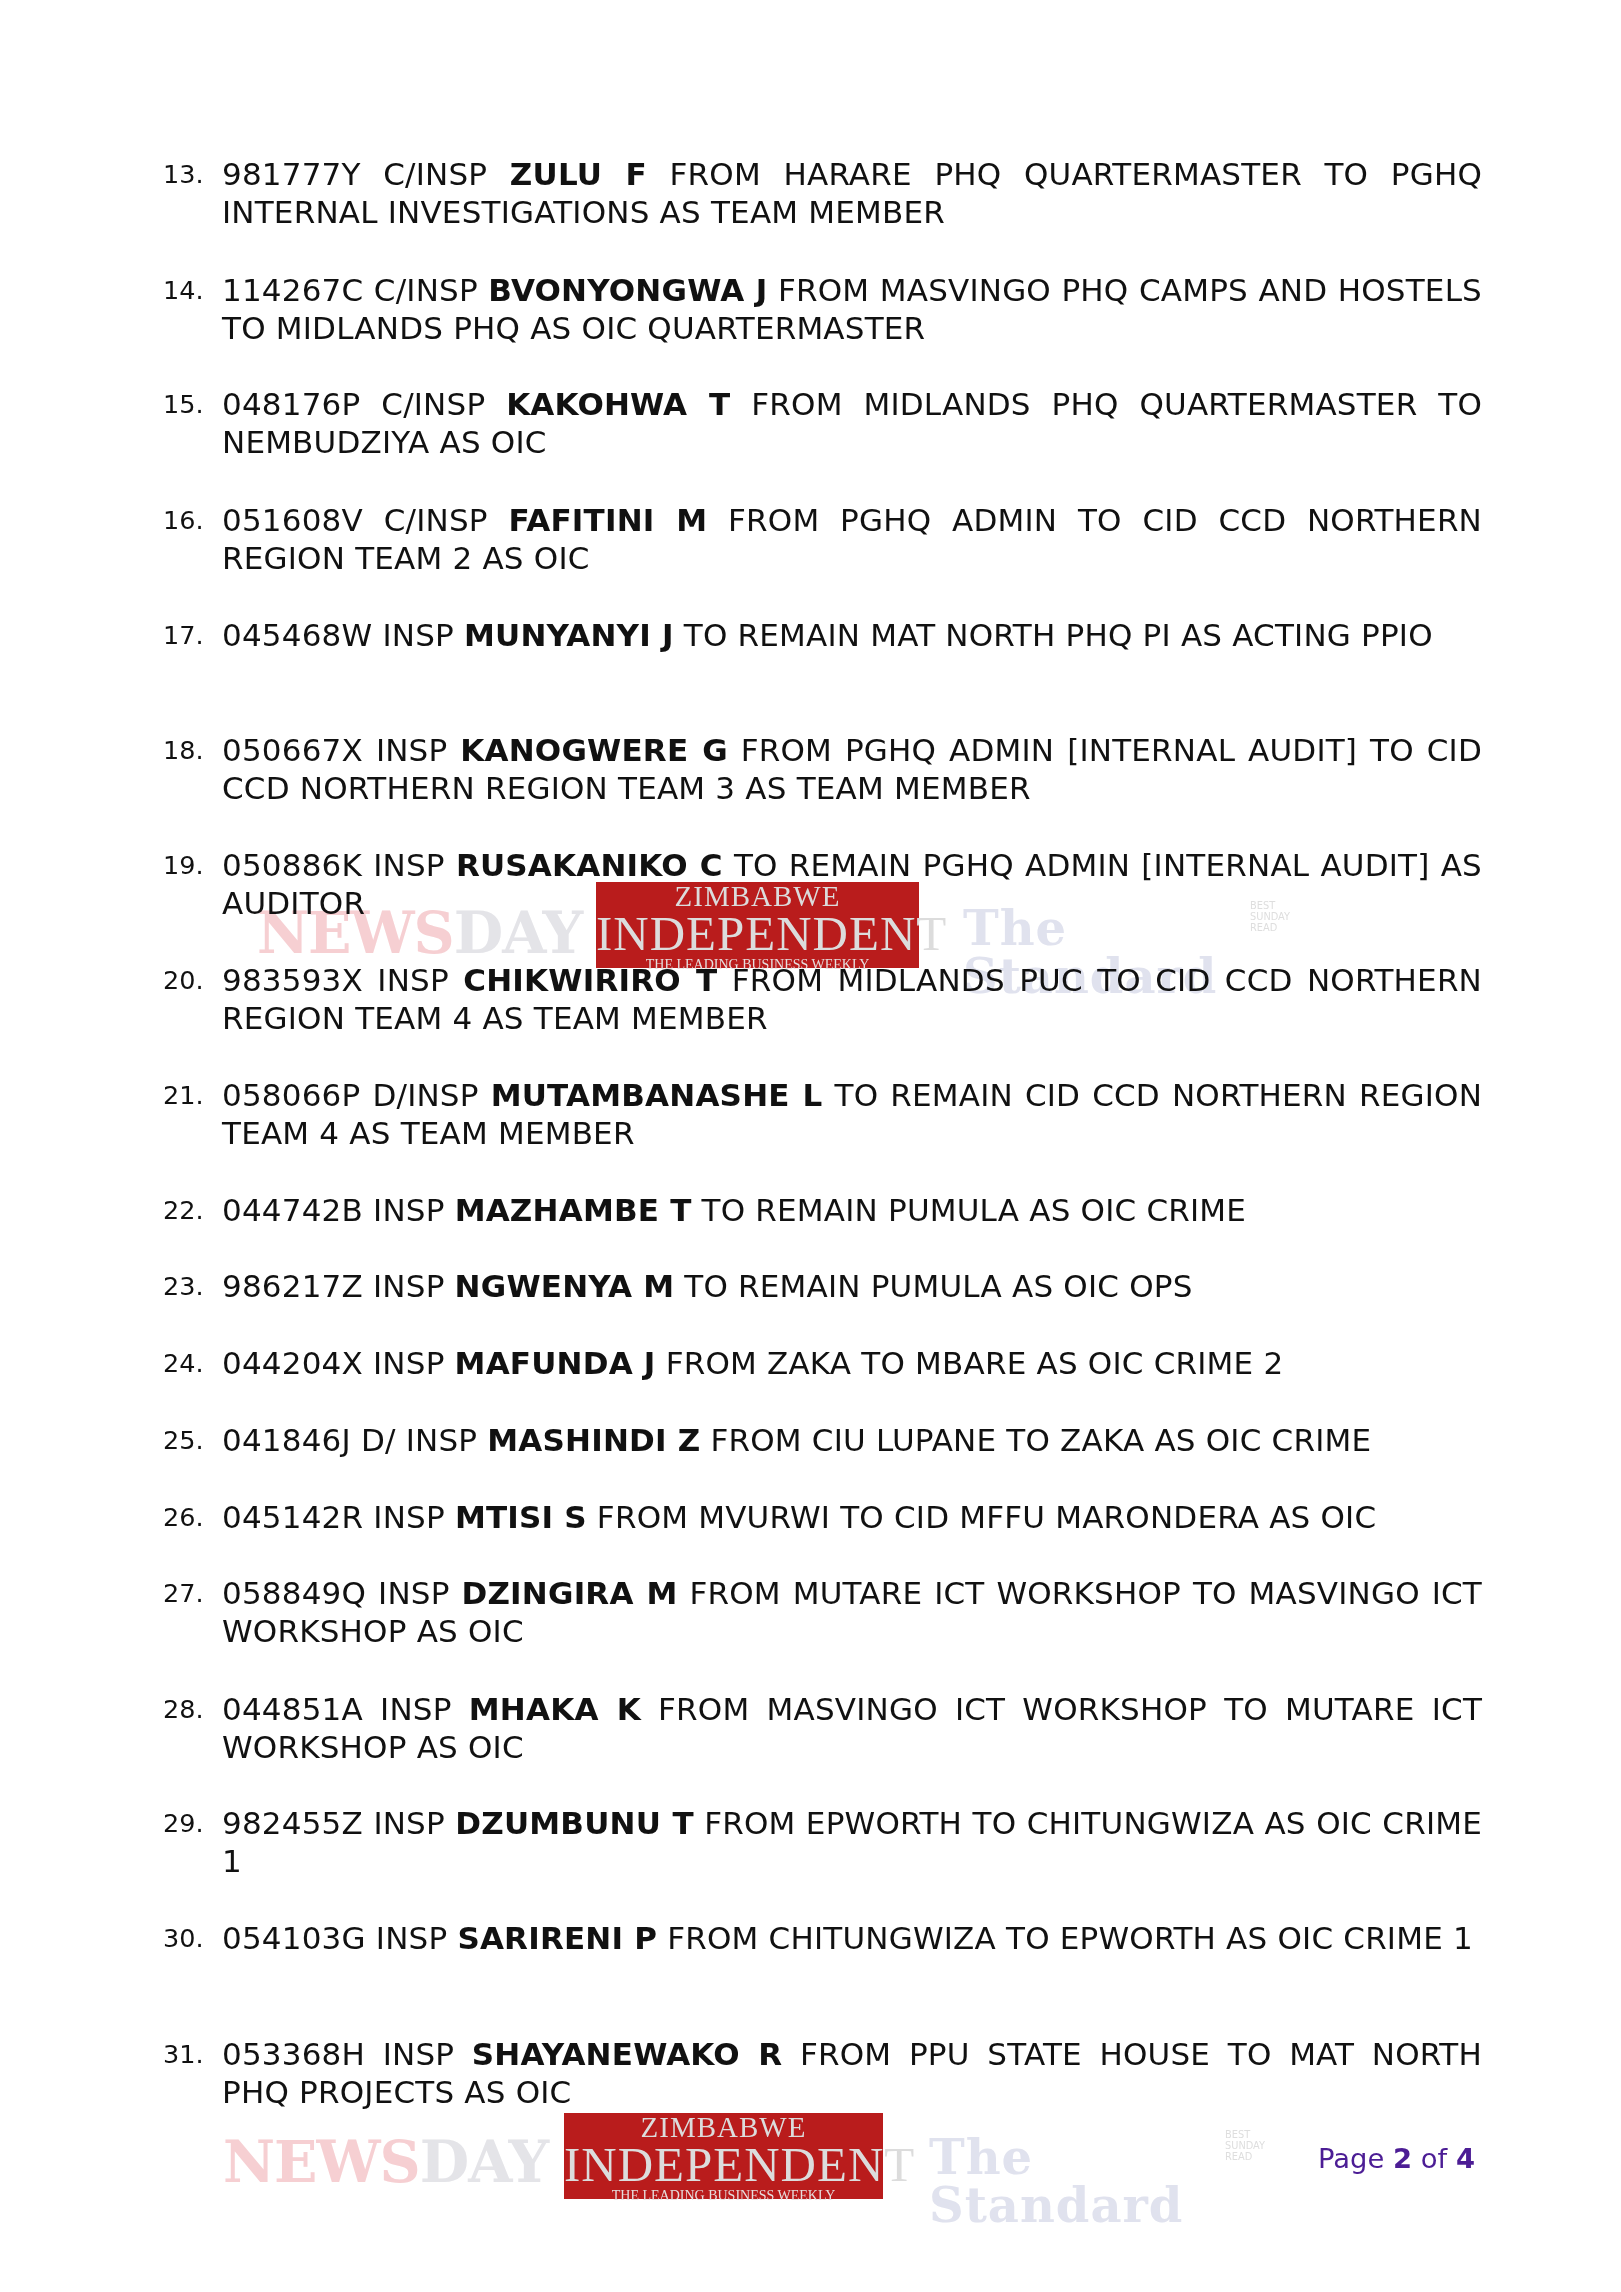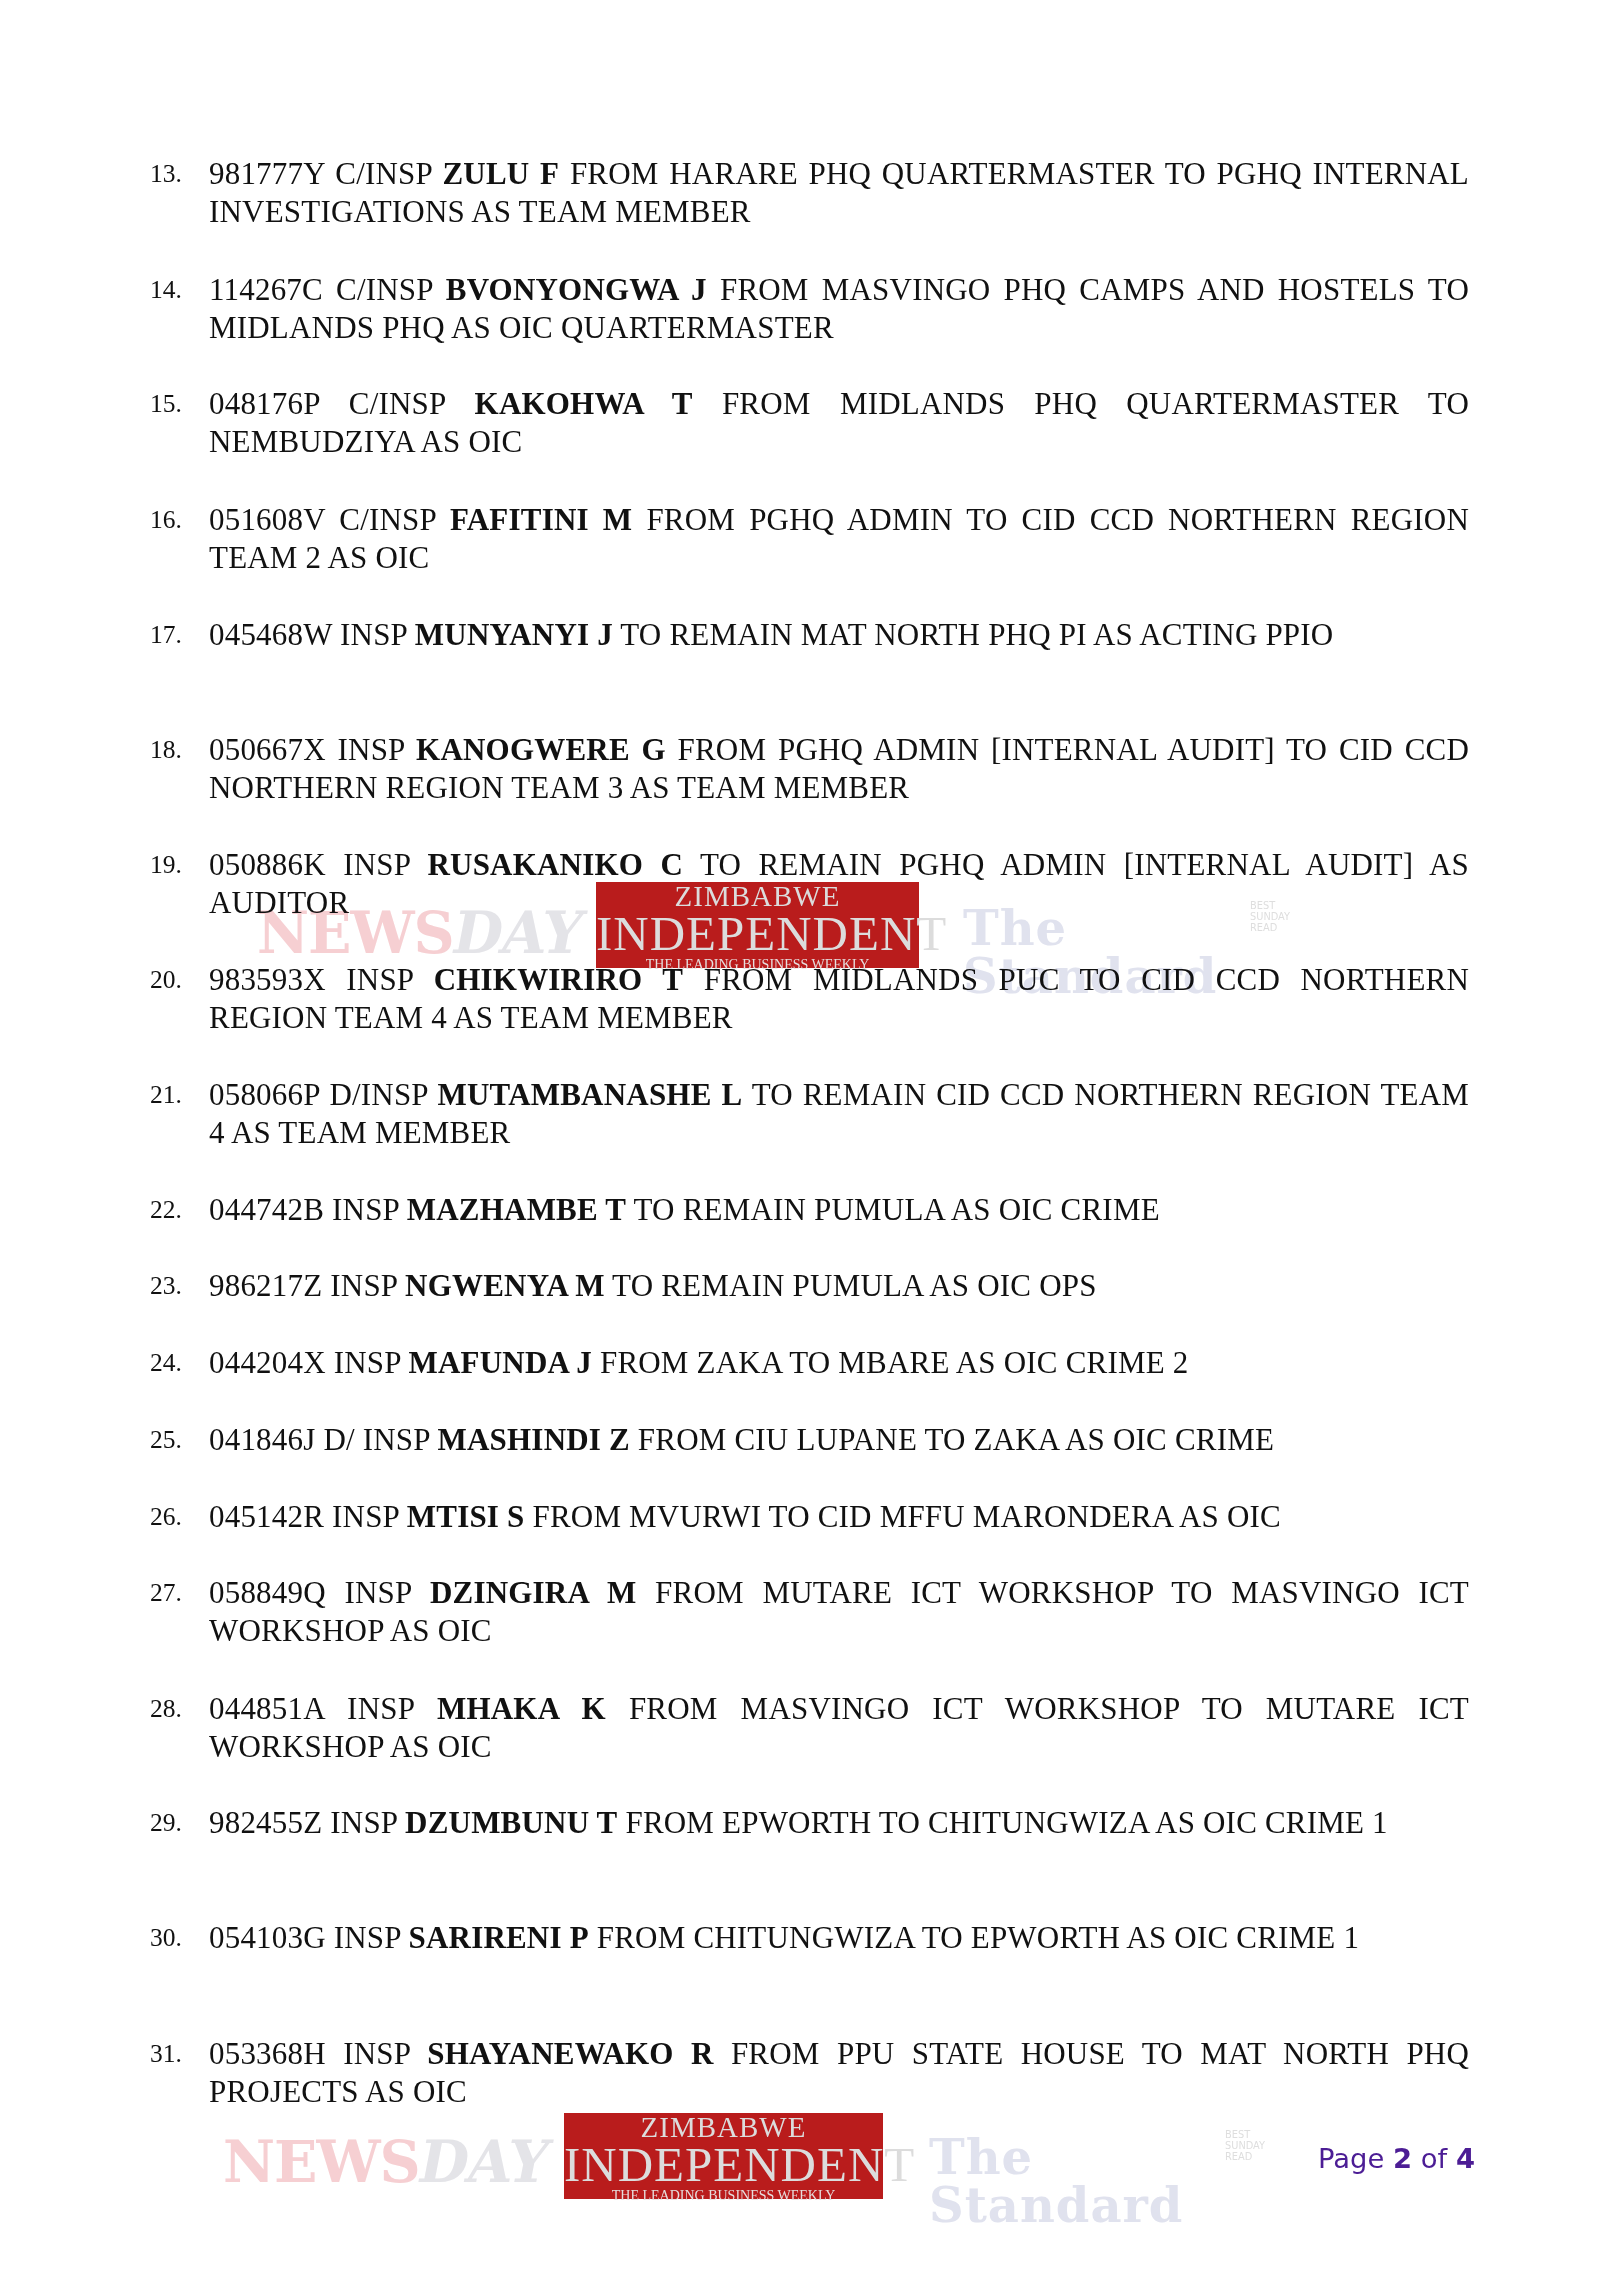--- a/index.html
+++ b/index.html
@@ -1,25 +1,25 @@
 <!DOCTYPE html>
 <html><head>
 <meta charset="utf-8">
 <style>
   html, body { margin: 0; padding: 0; background: #ffffff; }
   body { width: 1621px; height: 2293px; position: relative; overflow: hidden;
          font-family: "DejaVu Sans", sans-serif; color: #111111; }
-  .item { position: absolute; left: 150px; width: 1319px; font-size: 31px; line-height: 38px; font-family: Liberation Serif, serif; }
+  .item { position: absolute; left: 163px; width: 1319px; font-size: 31px; line-height: 38px; }
   .num { position: absolute; left: 0; top: 0; font-size: 25.5px; }
   .text { margin-left: 59px; text-align: justify; text-align-last: left; letter-spacing: 0.2px; }
   .text b { font-weight: bold; }
   .wm { position: absolute; pointer-events: none; }
   .nd { font-family: "DejaVu Serif", serif; font-weight: bold; font-size: 57px; letter-spacing: -1px; line-height: 1; }
   .nd .news { color: #f6cfd2; }
-  .nd .day { color: #e4e4e8; font-style: italic; }
+  .nd .day { color: #e4e4e8; }
   .ind { background: #b91c1c; text-align: center; font-family: "Liberation Serif", serif; color: #dcdcdc; }
   .ind .z { font-size: 29px; line-height: 29px; letter-spacing: 1px; }
   .ind .i { font-size: 49px; line-height: 45px; letter-spacing: 1px; }
   .ind .t { font-size: 14px; line-height: 17.6px; color: #e6dede; }
   .std { font-family: "DejaVu Serif", serif; font-weight: bold; font-size: 48px; color: #e0e2ee; line-height: 1; letter-spacing: 1px; }
   .std-tag { position: absolute; font-size: 9.8px; color: #dedede; }
   .pager { position: absolute; left: 1318px; top: 2143px; font-size: 27.4px; color: #4c1d95; }
 </style>
 </head>
 <body>

